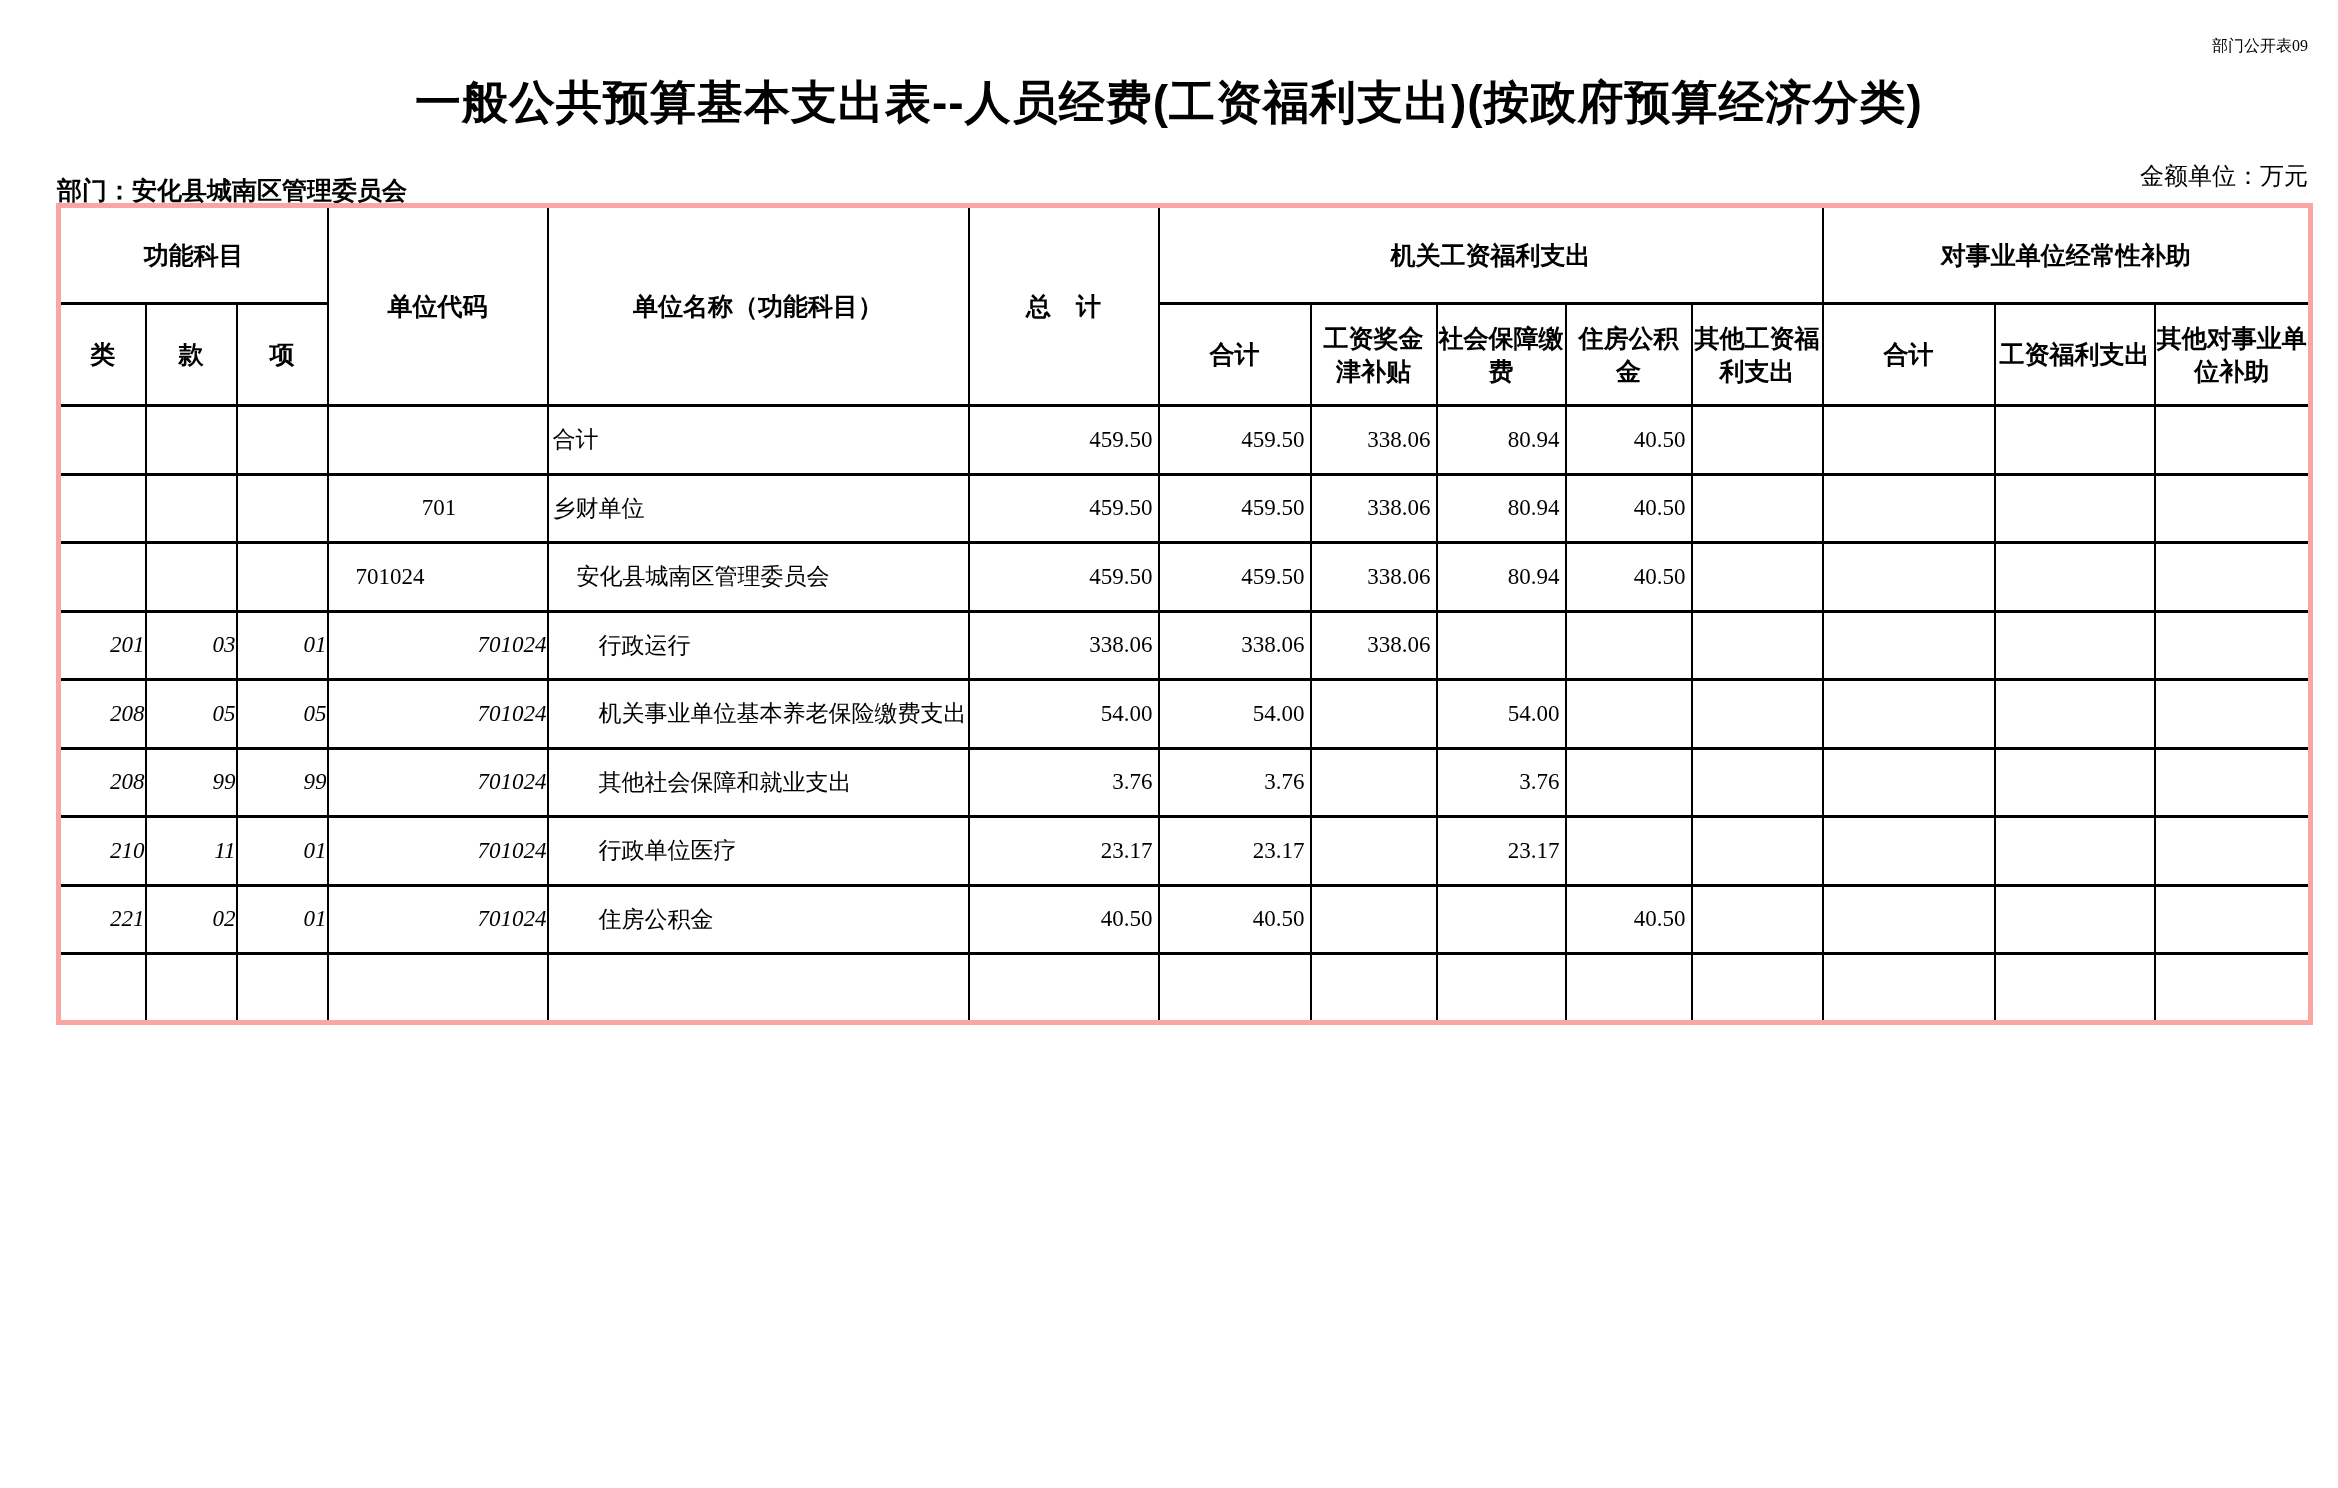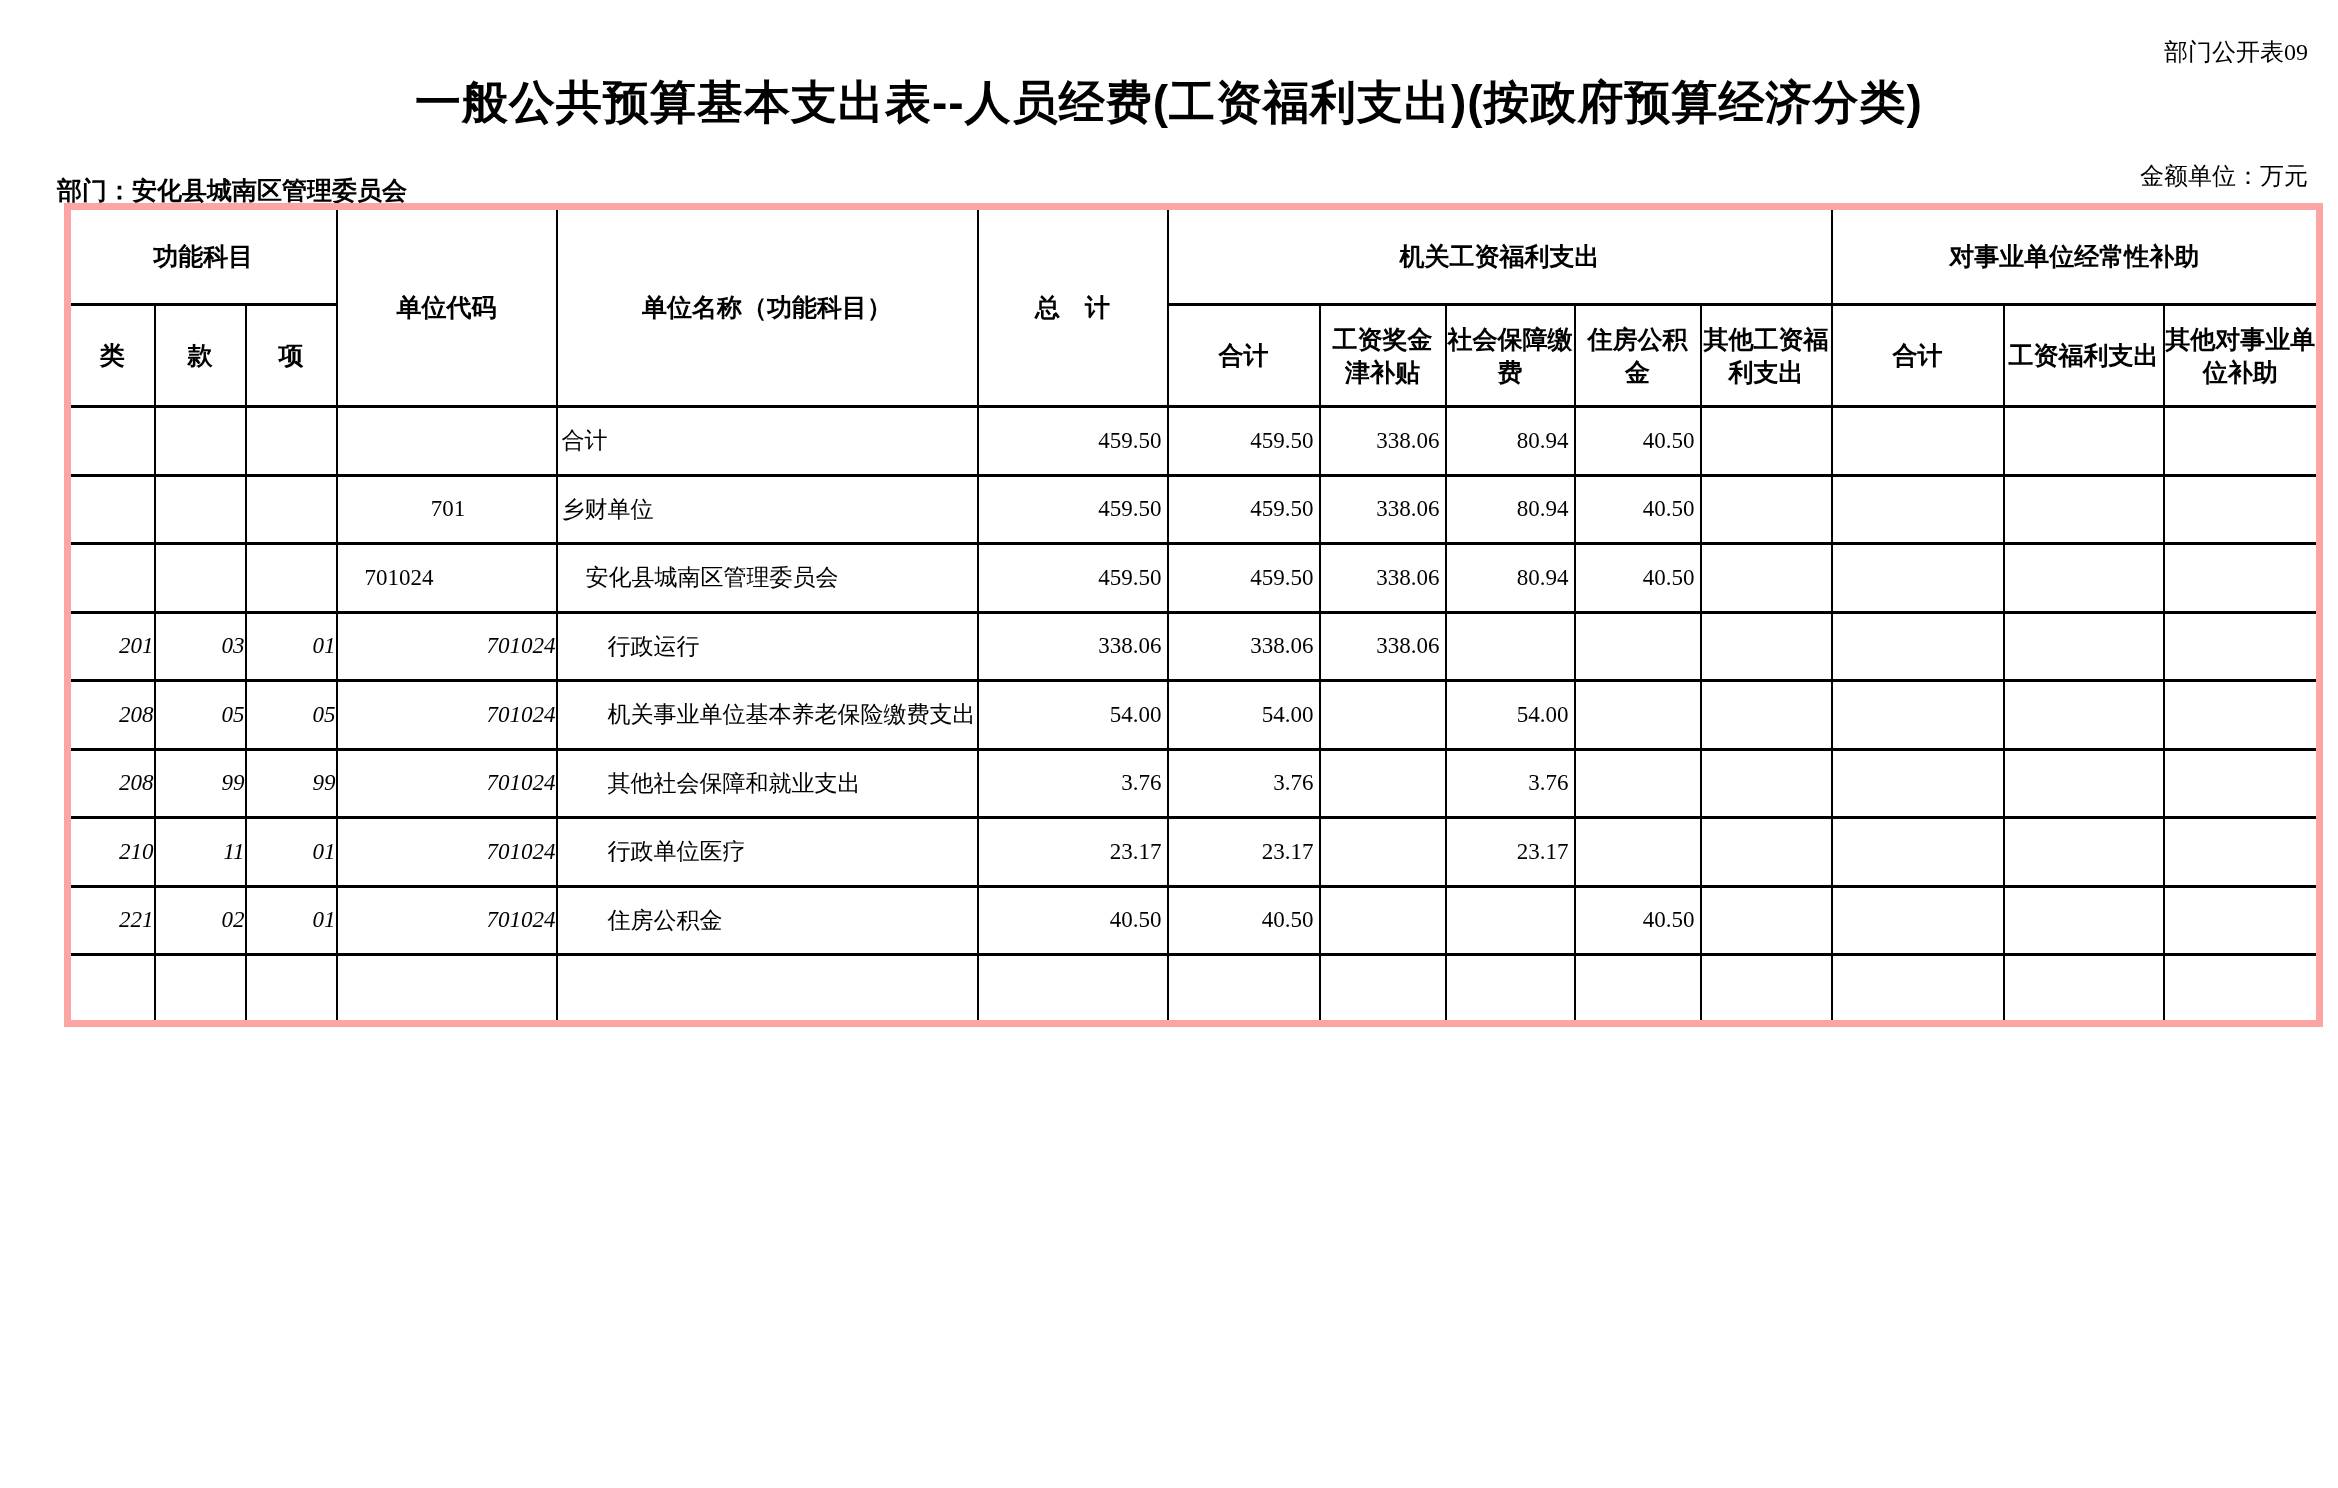--- a/index.html
+++ b/index.html
@@ -1,26 +1,26 @@
 <!DOCTYPE html>
 <html><head>
 <meta charset="utf-8">
 <style>
   html,body{margin:0;padding:0;background:#fff;}
   body{width:2338px;height:1488px;position:relative;color:#000;
        font-family:"Liberation Serif","DejaVu Serif",serif;}
-  .doc-code{position:absolute;top:36px;right:30px;font-size:24px;}
+  .doc-code{position:absolute;top:36px;right:30px;font-size:16px;}
   .title{position:absolute;top:72px;left:0;width:2338px;text-align:center;
          font-family:"Liberation Sans","DejaVu Sans",sans-serif;
          font-weight:bold;font-size:46px;letter-spacing:1px;white-space:nowrap;}
   .dept{position:absolute;top:174px;left:57px;font-size:25px;font-weight:bold;
         font-family:"Liberation Sans","DejaVu Sans",sans-serif;}
   .unit{position:absolute;top:160px;right:30px;font-size:24px;}
   table.budget{position:absolute;left:56px;top:203px;width:2252px;
-        border-collapse:collapse;table-layout:fixed;border:7px solid #fca5a5;margin-left:8px;}
+        border-collapse:collapse;table-layout:fixed;border:5px solid #fca5a5;}
   th,td{border-left:2px solid #000;border-right:2px solid #000;
         border-top:3px solid #000;border-bottom:3px solid #000;
         padding:0;overflow:hidden;}
   th{font-family:"Liberation Sans","DejaVu Sans",sans-serif;font-weight:bold;
      font-size:25px;text-align:center;vertical-align:middle;
      white-space:pre-line;line-height:1.3;word-break:break-all;}
   td{font-size:23px;vertical-align:middle;white-space:nowrap;}
   thead tr.r1{height:98px;}
   thead tr.r2{height:102px;}
   tbody tr{height:68.5px;}

